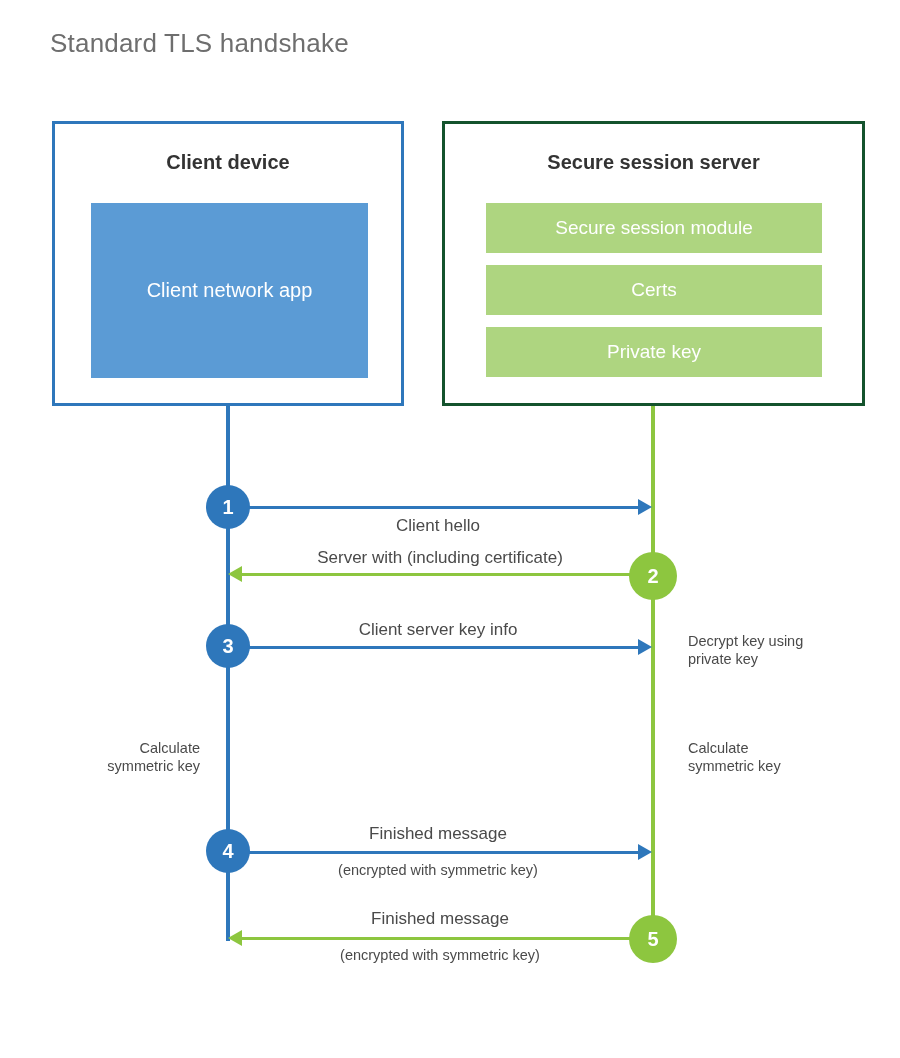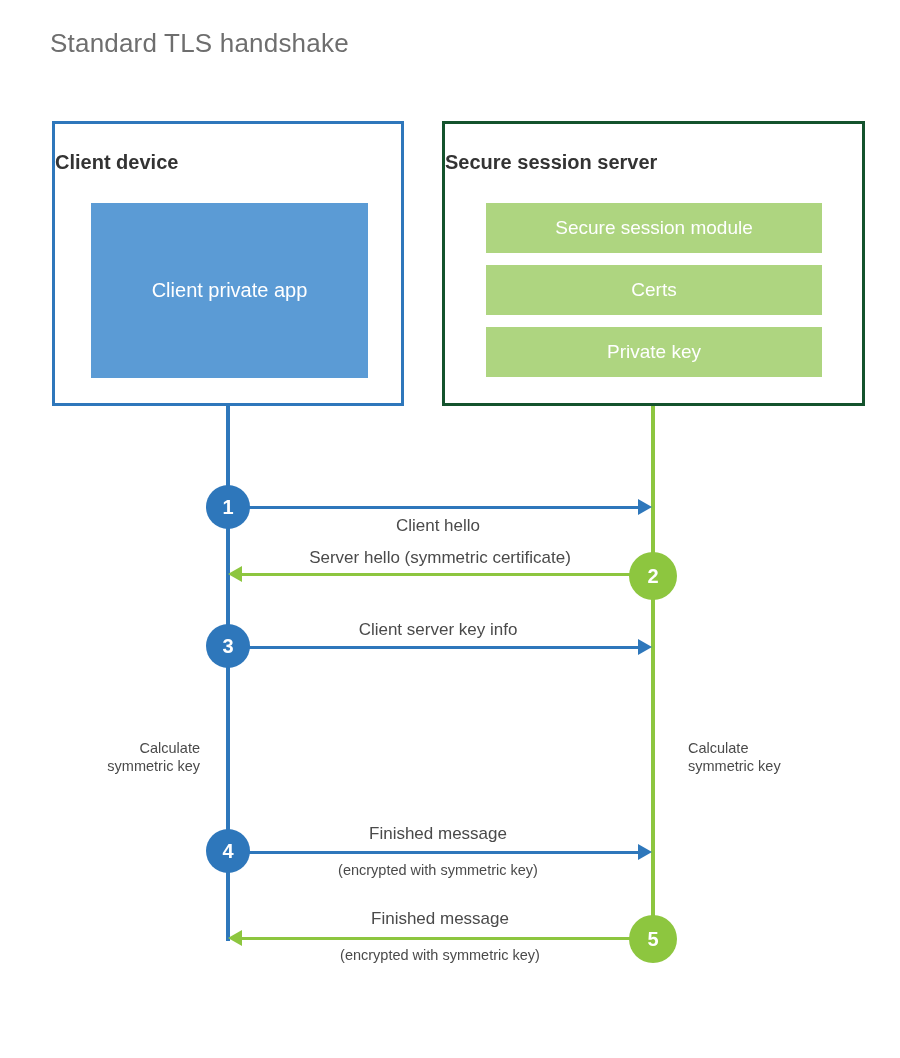--- a/index.html
+++ b/index.html
@@ -19,21 +19,21 @@
     font-size:26px;font-weight:400;color:#6e6e6e;
     letter-spacing:.2px;white-space:nowrap;
   }
 
   
   .entity-box{position:absolute;background:#ffffff;box-sizing:border-box;}
   #client-box{left:40px;top:121px;width:352px;height:285px;border:3px solid #2e77bb;}
   #server-box{left:430px;top:121px;width:423px;height:285px;border:3px solid #14532d;}
   .entity-title{
     position:absolute;left:0;right:0;top:27px;
-    font-size:20px;font-weight:bold;color:#333333;
+    text-align:center;font-size:20px;font-weight:bold;color:#333333;
   }
   #client-app-block{
     position:absolute;left:36px;top:79px;width:277px;height:175px;
     background:#5b9bd5;color:#ffffff;font-size:20px;
     display:flex;align-items:center;justify-content:center;text-align:center;
     line-height:1.35;
   }
   .server-module{
     position:absolute;left:41px;width:336px;height:50px;
     background:#aed580;color:#ffffff;font-size:19px;
@@ -84,48 +84,50 @@
 </style>
 </head>
 <body>
 
 <div class="stage">
 
   <div id="page-title">Standard TLS handshake</div>
 
   <div class="entity-box" id="client-box">
     <div class="entity-title">Client device</div>
-    <div id="client-app-block">Client private app</div>
+    <div id="client-app-block">Client network app</div>
   </div>
 
   <div class="entity-box" id="server-box">
     <div class="entity-title">Secure session server</div>
     <div class="server-module" id="server-module-0">Secure session module</div>
     <div class="server-module" id="server-module-1">Certs</div>
     <div class="server-module" id="server-module-2">Private key</div>
   </div>
 
   <div class="lifeline" id="client-lifeline"></div>
   <div class="lifeline" id="server-lifeline"></div>
 
   <div class="msg-line blue" style="left:216px;top:506px;width:414px;"></div>
   <div class="arrow-head right blue" style="left:626px;top:499px;"></div>
   <div class="msg-label" style="left:216px;top:478px;width:420px;margin-top:38px;">Client hello</div>
   <div class="step-badge blue" style="left:194px;top:485px;width:44px;height:44px;">1</div>
 
   <div class="msg-line green" style="left:222px;top:573px;width:410px;"></div>
   <div class="arrow-head left green" style="left:216px;top:566px;"></div>
-  <div class="msg-label" style="left:222px;top:548px;width:412px;">Server hello (symmetric certificate)</div>
+  <div class="msg-label" style="left:222px;top:548px;width:412px;">Server with (including certificate)</div>
   <div class="step-badge green" style="left:617px;top:552px;width:48px;height:48px;">2</div>
 
   <div class="msg-line blue" style="left:216px;top:646px;width:414px;"></div>
   <div class="arrow-head right blue" style="left:626px;top:639px;"></div>
   <div class="msg-label" style="left:216px;top:620px;width:420px;">Client server key info</div>
   <div class="step-badge blue" style="left:194px;top:624px;width:44px;height:44px;">3</div>
 
+  <div class="side-note left-align" style="left:676px;top:632px;width:180px;">Decrypt key using
+private key</div>
 
   <div class="side-note right-align" style="left:48px;top:739px;width:140px;">Calculate
 symmetric key</div>
   <div class="side-note left-align" style="left:676px;top:739px;width:160px;">Calculate
 symmetric key</div>
 
   <div class="msg-line blue" style="left:216px;top:851px;width:414px;"></div>
   <div class="arrow-head right blue" style="left:626px;top:844px;"></div>
   <div class="msg-label" style="left:216px;top:824px;width:420px;">Finished message</div>
   <div class="msg-sublabel" style="left:216px;top:862px;width:420px;">(encrypted with symmetric key)</div>

